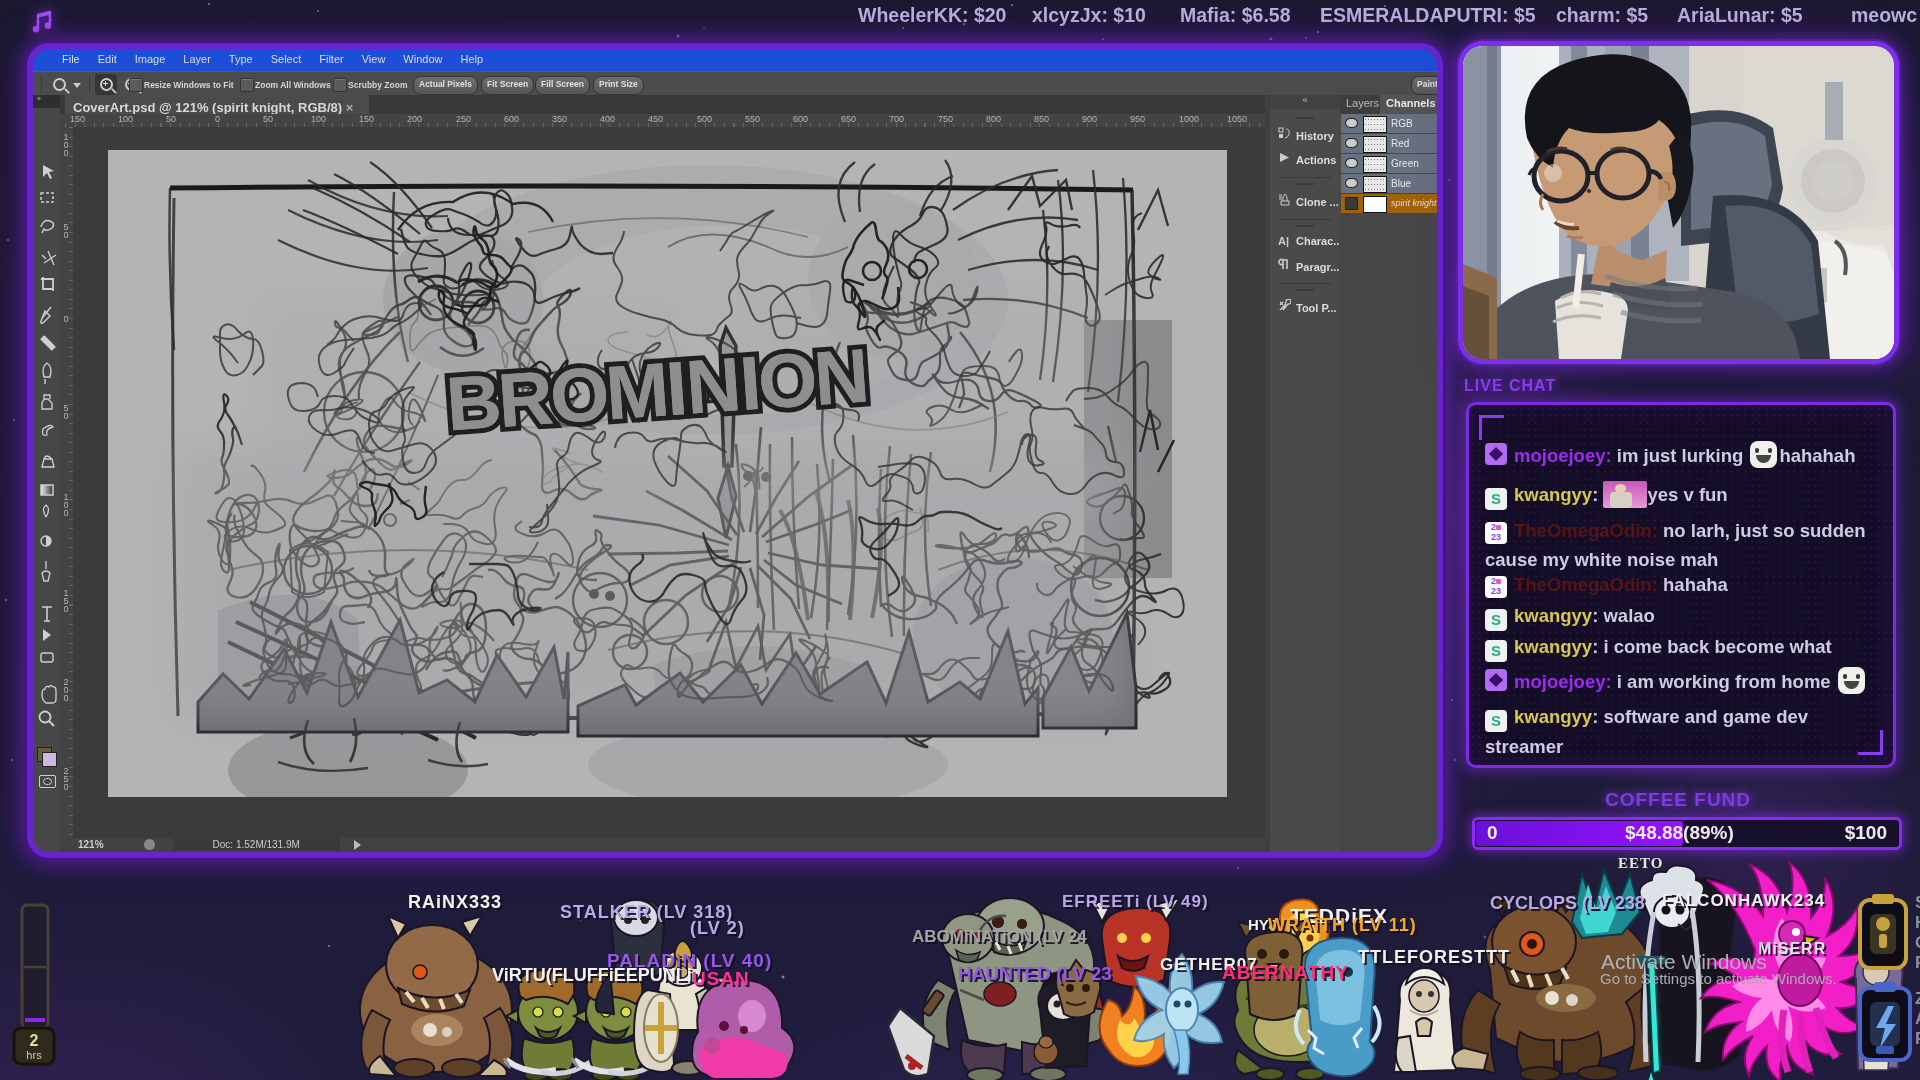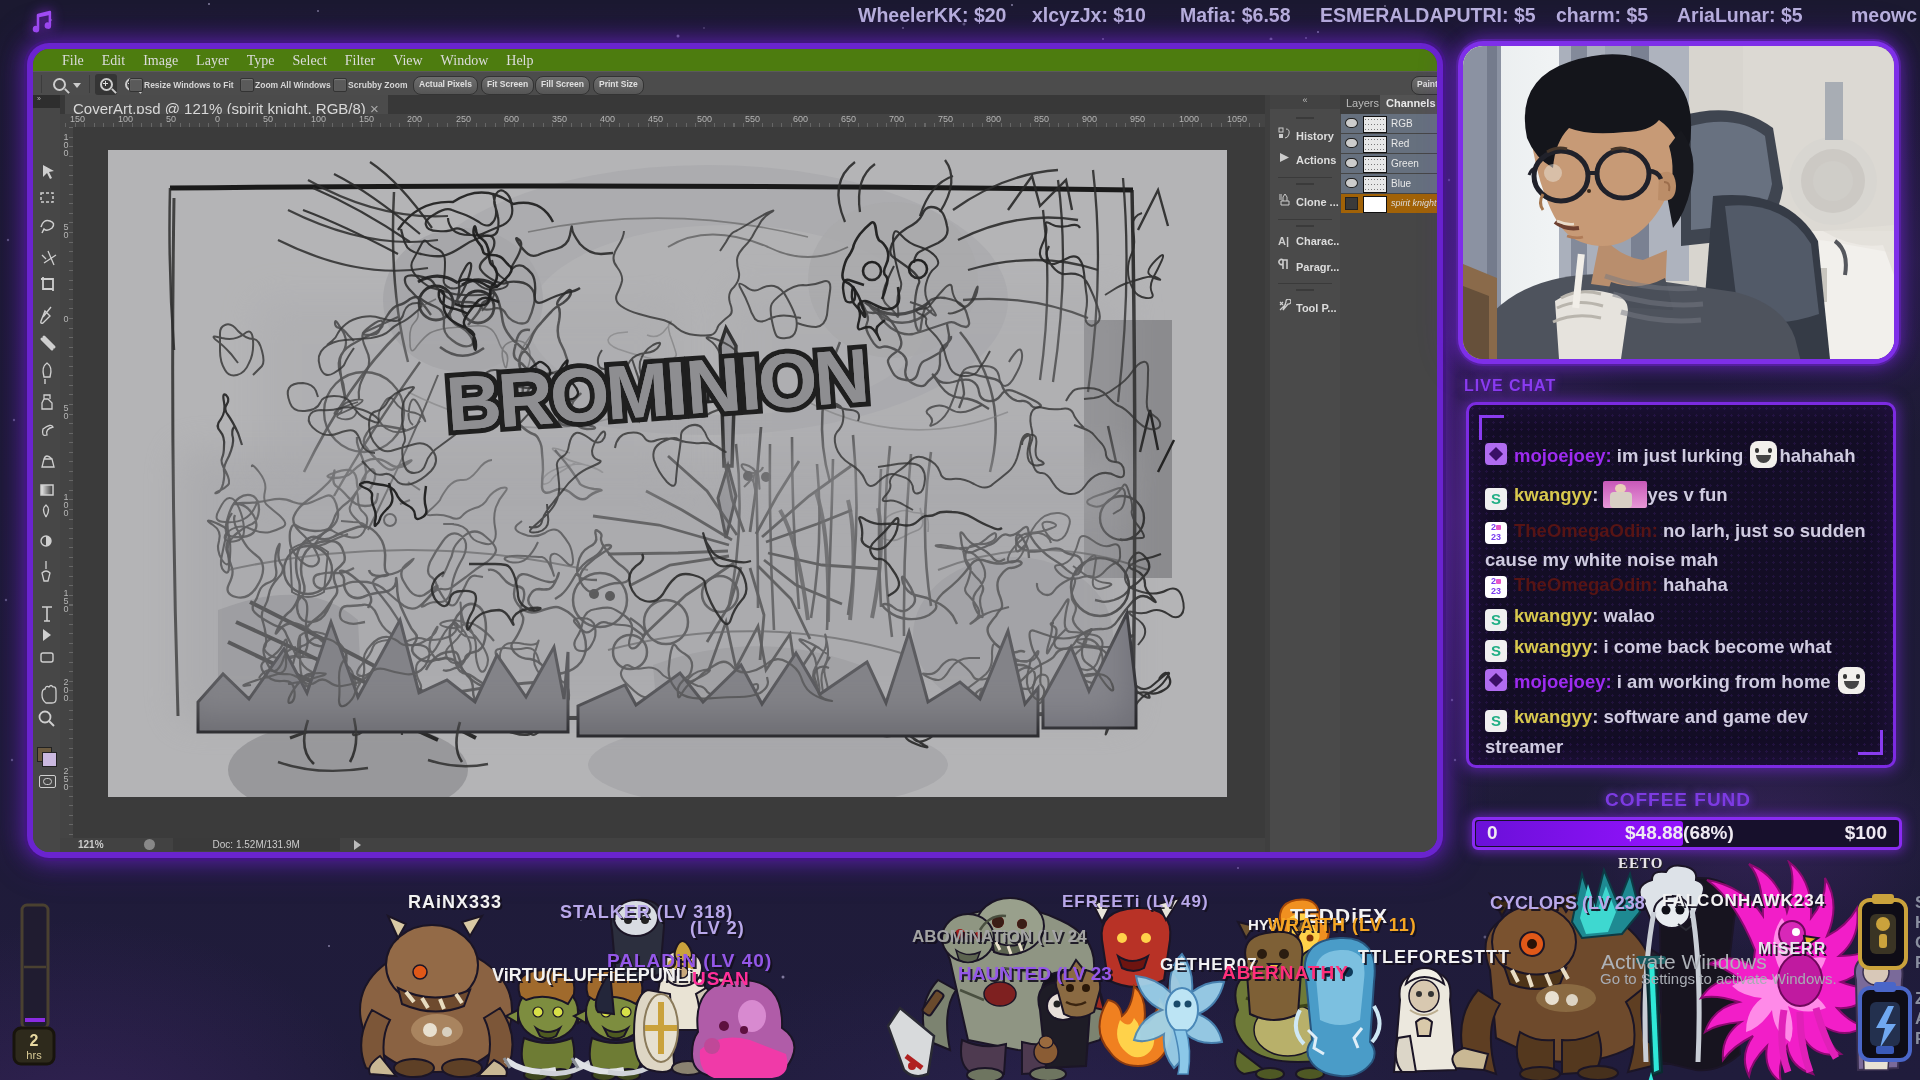--- a/index.html
+++ b/index.html
@@ -14,30 +14,30 @@
  radial-gradient(600px 240px at 1050px 1120px, rgba(60,45,110,.30), rgba(60,45,110,0) 70%),
  radial-gradient(260px 180px at 1760px 830px, rgba(120,55,180,.22), rgba(120,55,180,0) 70%),
  linear-gradient(180deg,#1b1930 0%,#1d1a35 45%,#201c3c 100%);}
 
 #topbar{left:0;top:0;width:1920px;height:34px;color:#b9b2dd;font-weight:bold;font-size:19.5px;}
 #topbar .d{position:absolute;top:4px;white-space:nowrap;}
 #musicnote{left:28px;top:6px;width:30px;height:30px;color:#a24df5;filter:drop-shadow(0 0 6px #8a2be2);}
 
 #ps{left:33px;top:49px;width:1404px;height:803px;background:#4c4c4c;border-radius:16px;
  box-shadow:0 0 0 6px #6a24cf, 0 0 0 9px #41177e, 0 0 20px 10px rgba(118,38,220,.55), 0 0 36px 14px rgba(95,28,190,.25);overflow:hidden;}
-#menubar{left:0;top:0;width:100%;height:22px;background:#4d7c0f;color:#dcdcdc;font-size:14px;font-family:Liberation Serif, serif;}
+#menubar{left:0;top:0;width:100%;height:22px;background:#1d4ed8;color:#dcdcdc;font-size:11px;}
 #menubar span{margin-right:0px;padding:4px 9px;display:inline-block;}
 #optbar{left:0;top:22px;width:100%;height:25px;background:#4c4c4c;border-top:1px solid #5a5a5a;border-bottom:1px solid #3a3a3a;color:#d6d6d6;font-size:8.5px;font-weight:bold;}
 .chk{position:absolute;top:6px;width:12px;height:12px;background:#5a5a5a;border:1px solid #333;border-radius:2px;box-shadow:inset 0 1px 1px rgba(255,255,255,.2);}
 .mag{position:absolute;width:9px;height:9px;border:2px solid #ccc;border-radius:50%;}
 .mag:after{content:"";position:absolute;left:9px;top:10px;width:6px;height:2px;background:#ccc;transform:rotate(45deg);}
 .obtn{position:absolute;top:4px;height:15px;background:linear-gradient(#6e6e6e,#555);border:1px solid #333;border-radius:8px;color:#e0e0e0;font-size:8.5px;font-weight:bold;text-align:left;padding:2px 5px 0 5px;}
 .olab{position:absolute;top:8px;}
 #tabbar{left:27px;top:46px;width:1205px;height:19px;background:#383838;}
-#doctab{position:absolute;left:5px;top:0;height:19px;background:#4b4b4b;color:#d8d8d8;font-size:15px;font-weight:normal;padding:5px 9px 0 8px;}
+#doctab{position:absolute;left:5px;top:0;height:19px;background:#4b4b4b;color:#d8d8d8;font-size:13px;font-weight:bold;padding:5px 16px 0 8px;}
 #toolcol{left:0;top:46px;width:27px;height:757px;background:#474747;}
 #toolflyout{position:absolute;left:0;top:0;width:27px;height:13px;background:#2e2e2e;color:#bbb;font-size:7px;text-align:left;padding-left:4px;}
 #rulerH{left:27px;top:65px;width:1205px;height:13px;background:#444;border-bottom:1px solid #2e2e2e;color:#b5b5b5;font-size:9px;
  background-image:repeating-linear-gradient(90deg, #666 0 1px, transparent 1px 9.55px);background-position:5px 9px;background-size:100% 4px;background-repeat:no-repeat;}
 .rnum{position:absolute;top:0px;}
 #rulerV{left:27px;top:78px;width:13px;height:711px;background:#444;border-right:1px solid #2e2e2e;color:#b5b5b5;font-size:9px;
  background-image:repeating-linear-gradient(180deg, #666 0 1px, transparent 1px 9.55px);background-position:9px 0;background-size:4px 100%;background-repeat:no-repeat;}
 .rnumv{position:absolute;left:1px;width:10px;line-height:8px;text-align:center;}
 #canvaswrap{left:40px;top:78px;width:1192px;height:711px;background:#3b3b3b;}
 #paper{position:absolute;left:35px;top:23px;width:1119px;height:647px;background:#b4b4b6;overflow:hidden;}
@@ -583,21 +583,21 @@
   <div class="line" style="top:196px;"><i class="badge bdg-g">S</i><span class="nm-y">kwangyy</span>: walao</div>
   <div class="line" style="top:227px;"><i class="badge bdg-g">S</i><span class="nm-y">kwangyy</span>: i come back become what</div>
   <div class="line" style="top:262px;"><i class="badge bdg-p"><u></u></i><span class="nm-p">mojoejoey</span><span class="nm-p">:</span> i am working from home <span class="emo"></span></div>
   <div class="line" style="top:297px;"><i class="badge bdg-g">S</i><span class="nm-y">kwangyy</span>: software and game dev streamer</div>
 </div>
 
 <div id="cflabel" class="abs">COFFEE FUND</div>
 <div id="cfbar" class="abs">
       <div id="cffill"></div>
       <span class="t" style="left:12px;">0</span>
-      <span class="t" style="left:150px;">$48.88(68%)</span>
+      <span class="t" style="left:150px;">$48.88(89%)</span>
       <span class="t" style="right:12px;">$100</span>
     </div>
 <div id="eeto" class="abs">EETO</div>
 
 <div id="monsters" class="abs" style="left:0;top:860px;width:1920px;height:220px;">
       <svg width="1920" height="220" viewBox="0 0 1920 220" style="position:absolute;left:0;top:0;">
         <rect x="22" y="45" width="26" height="123" rx="5" fill="#201c30" stroke="#4a4130" stroke-width="3"></rect>
         <path d="M24 107 h22" stroke="#4a4130" stroke-width="2.5"></path>
         <rect x="25" y="158" width="20" height="4" fill="#8a2be2"></rect>
         <rect x="14" y="168" width="40" height="36" rx="7" fill="#2e2a1c" stroke="#18140c" stroke-width="3"></rect>

